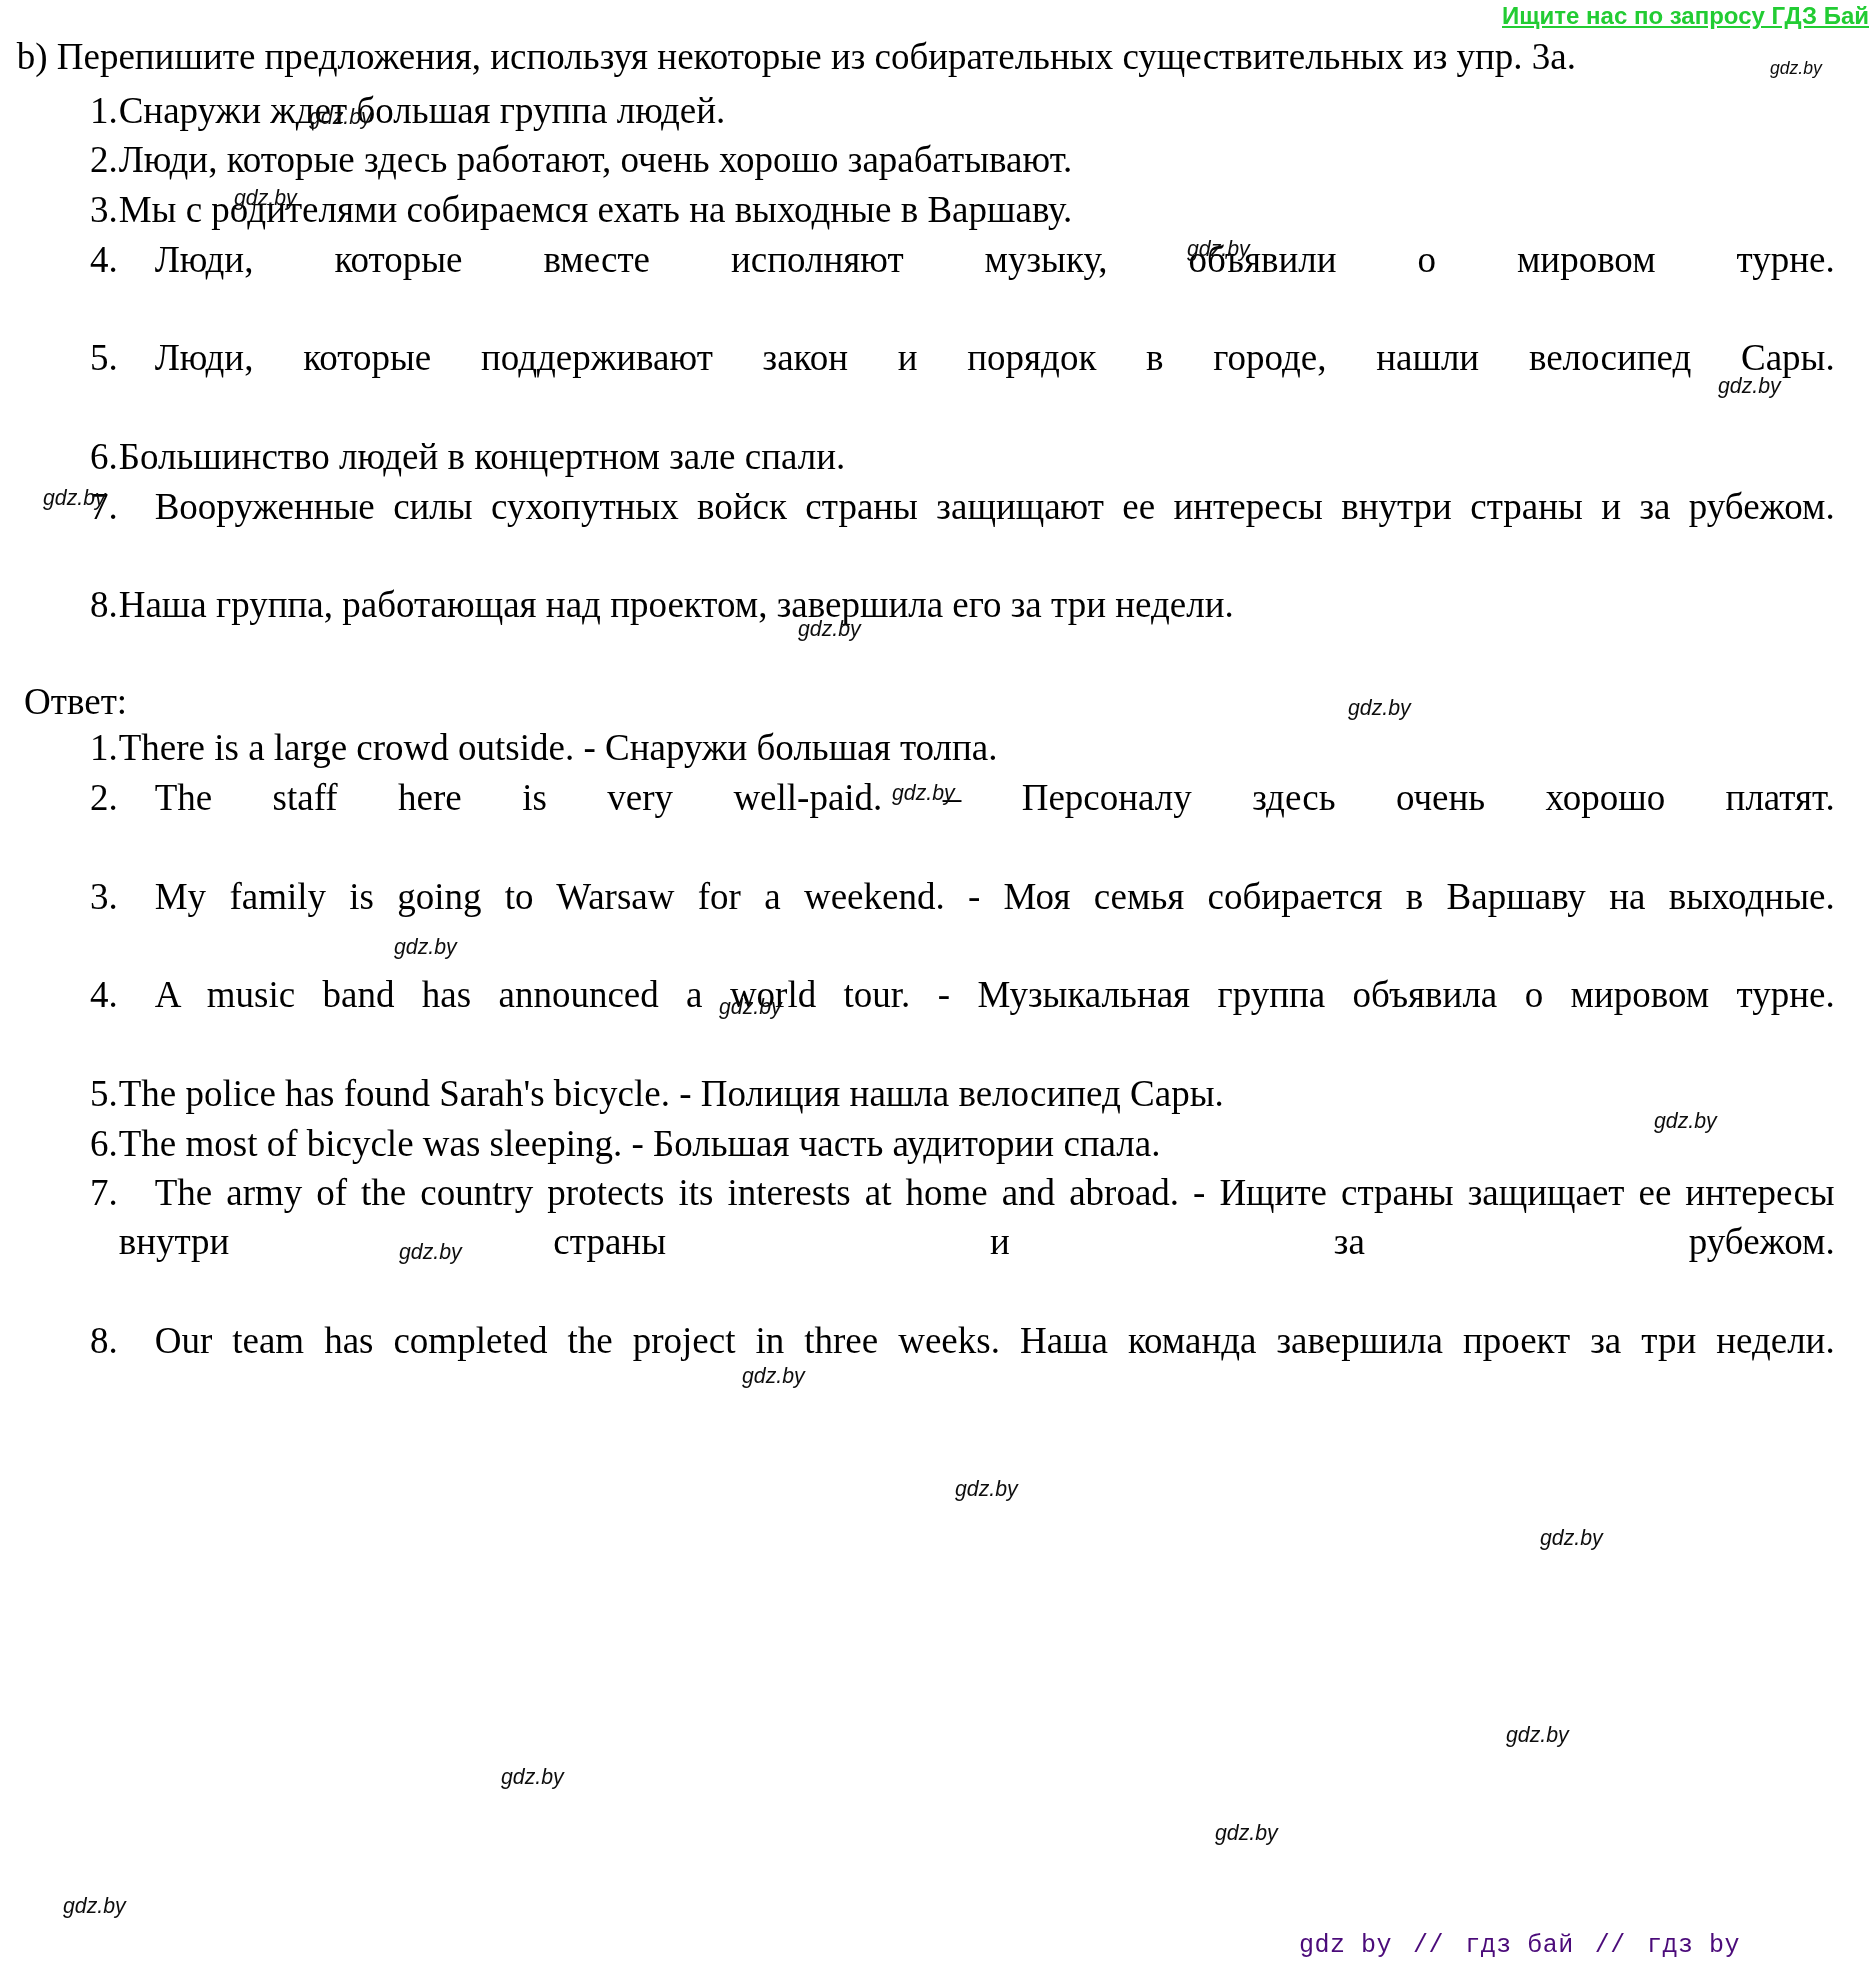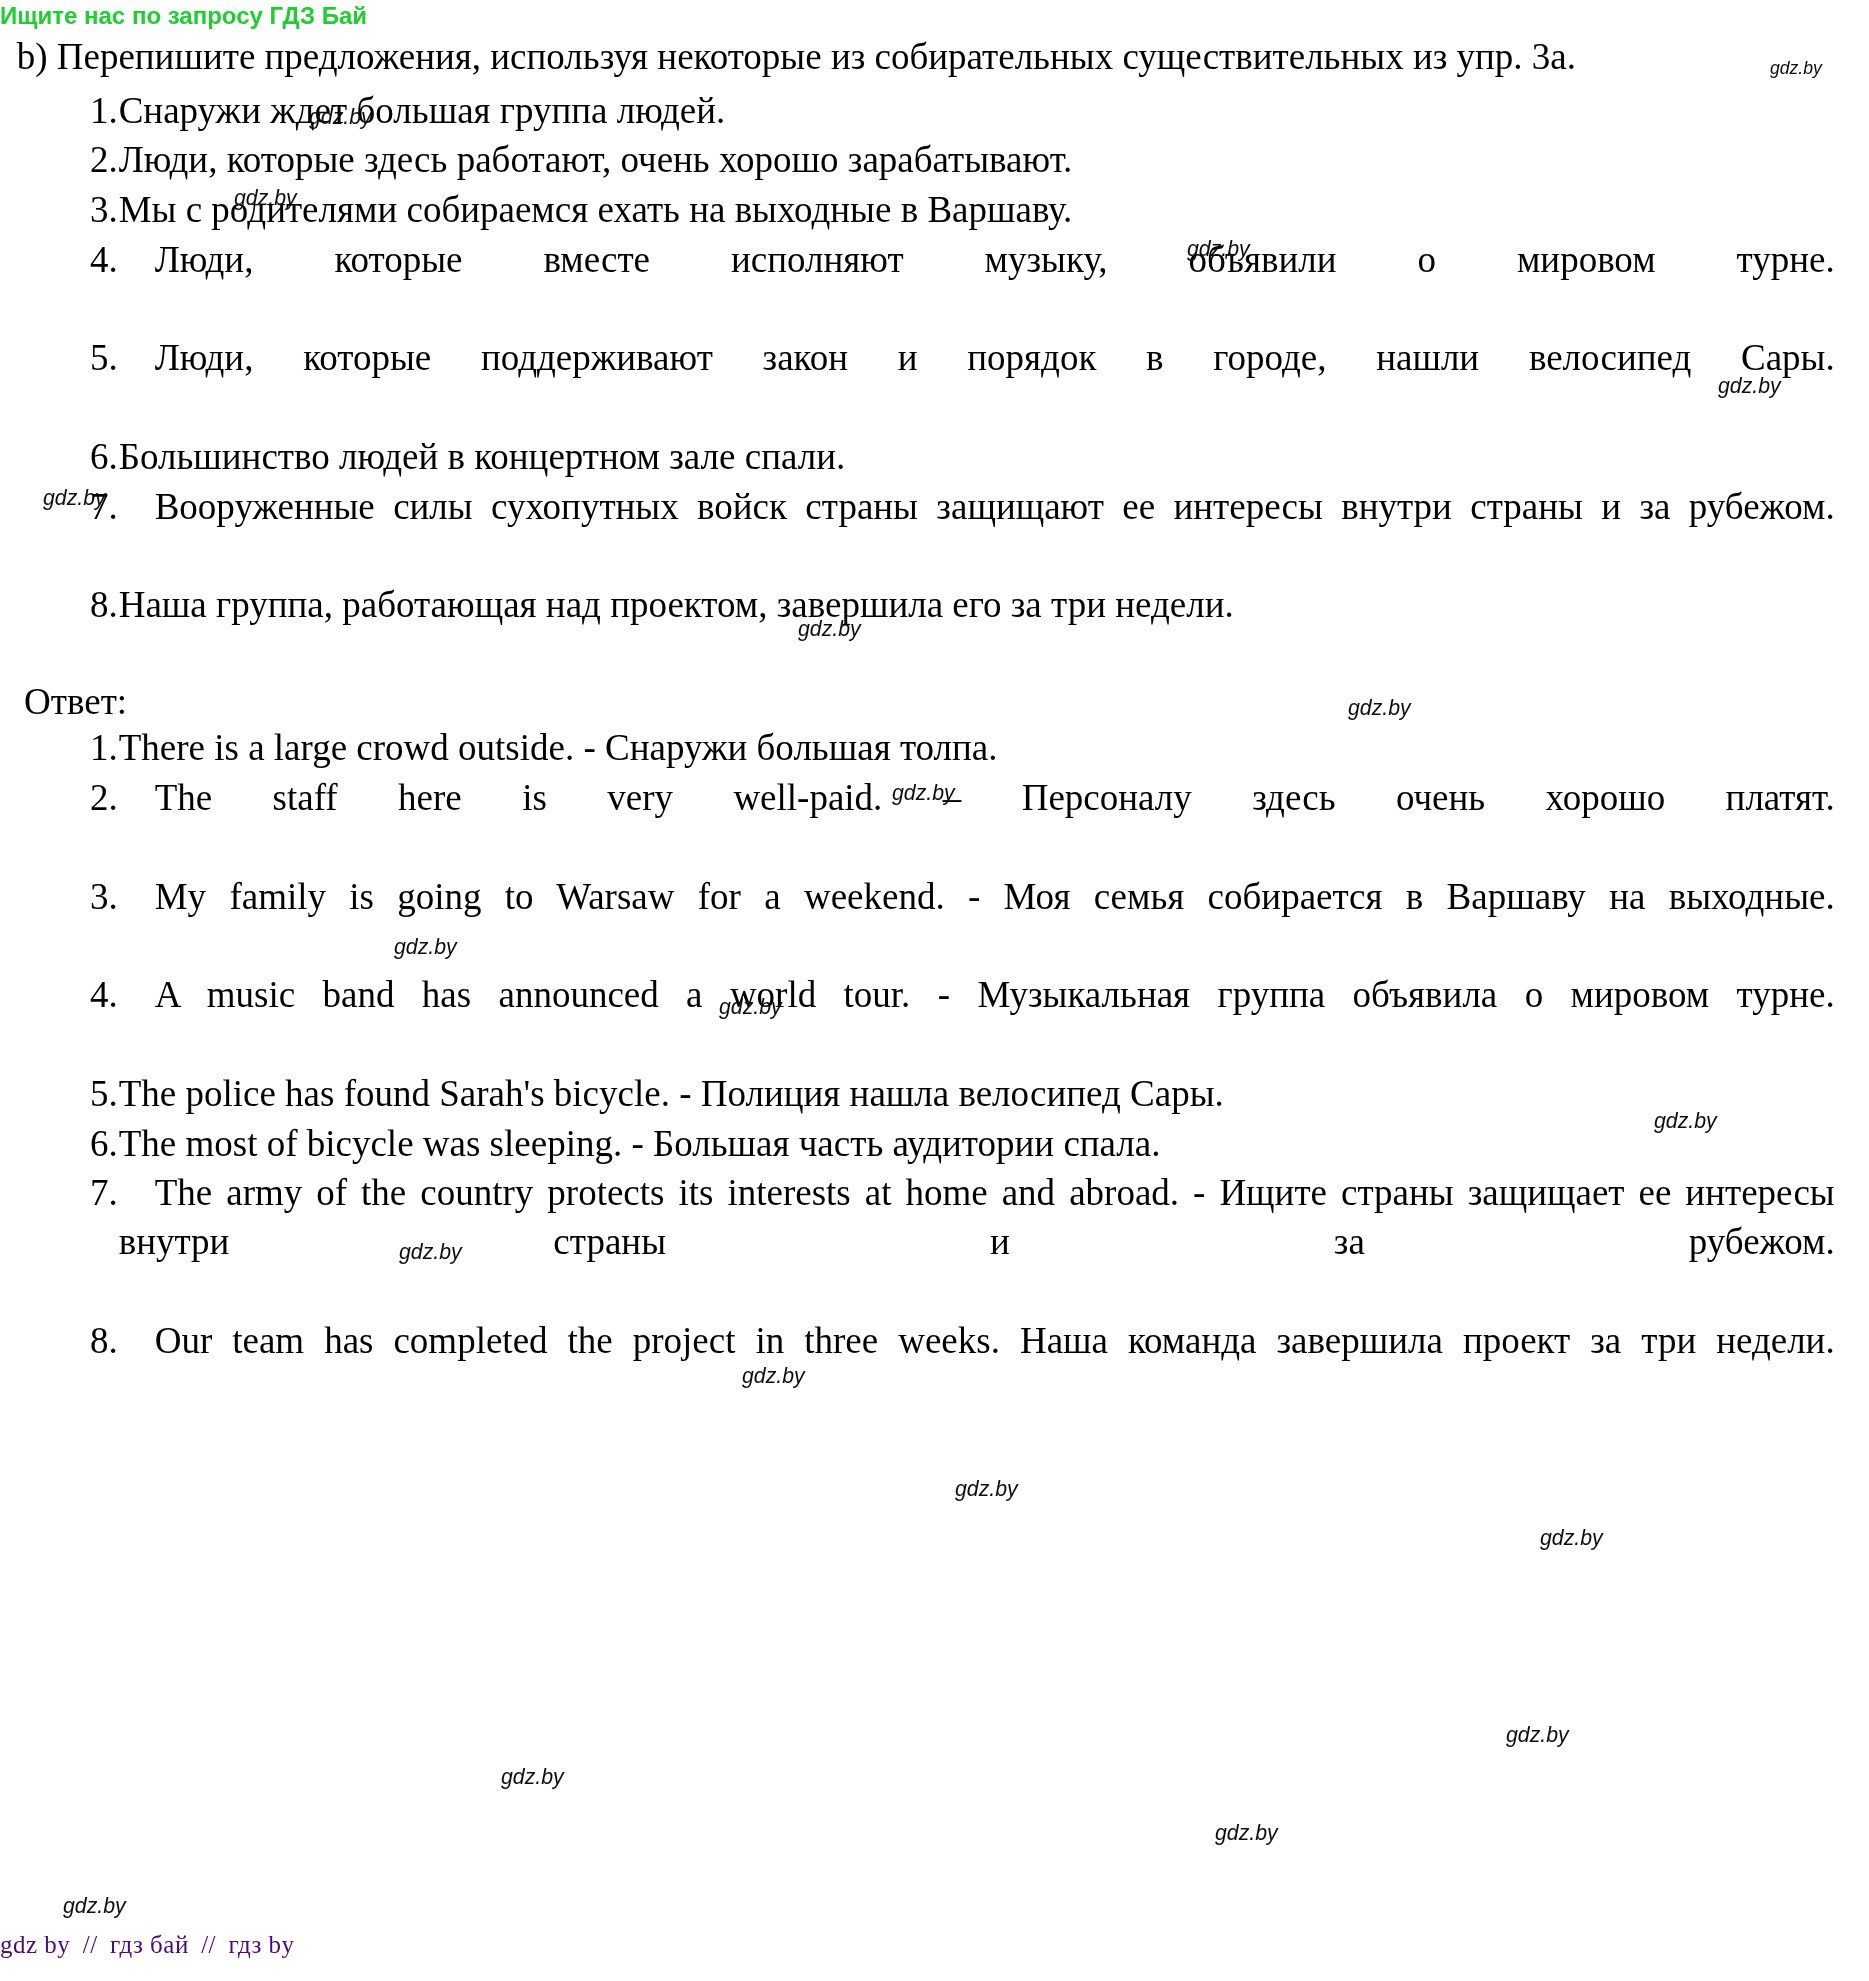--- a/index.html
+++ b/index.html
@@ -15,26 +15,27 @@
     font-family: "Liberation Serif", "DejaVu Serif", serif;
     color: #000000;
   }
 
   
   .promo-banner {
     position: absolute;
     top: 1.9px;
     left: 0;
     width: 1869px;
-    text-align: left;
+    text-align: right;
     font-family: "Liberation Sans", "DejaVu Sans", sans-serif;
     font-weight: bold;
     font-size: 24px;
     color: #22cc33;
     letter-spacing: 0px;
+    text-decoration: underline;
   }
 
   
   .content {
     position: absolute;
     top: 33px;
     left: 16.7px;
     width: 1818px;
   }
 
@@ -102,22 +103,22 @@
   }
   .wm-sm { font-size: 17.6px; }
   .wm-md { font-size: 21.3px; }
 
   
   .footer-links {
     position: absolute;
     left: 0;
     top: 1931px;
     width: 1740px;
-    text-align: left;
-    font-family: Liberation Serif, serif;
+    text-align: right;
+    font-family: Liberation Mono, monospace;
     font-size: 25px;
     color: #4b0b7a;
     letter-spacing: 0.5px;
   }
   .footer-links .sep { padding: 0 5.6px; }
 </style>
 </head>
 <body>
 
 <div class="promo-banner" style="color: rgb(34, 204, 51);">Ищите нас по запросу ГДЗ Бай</div>

